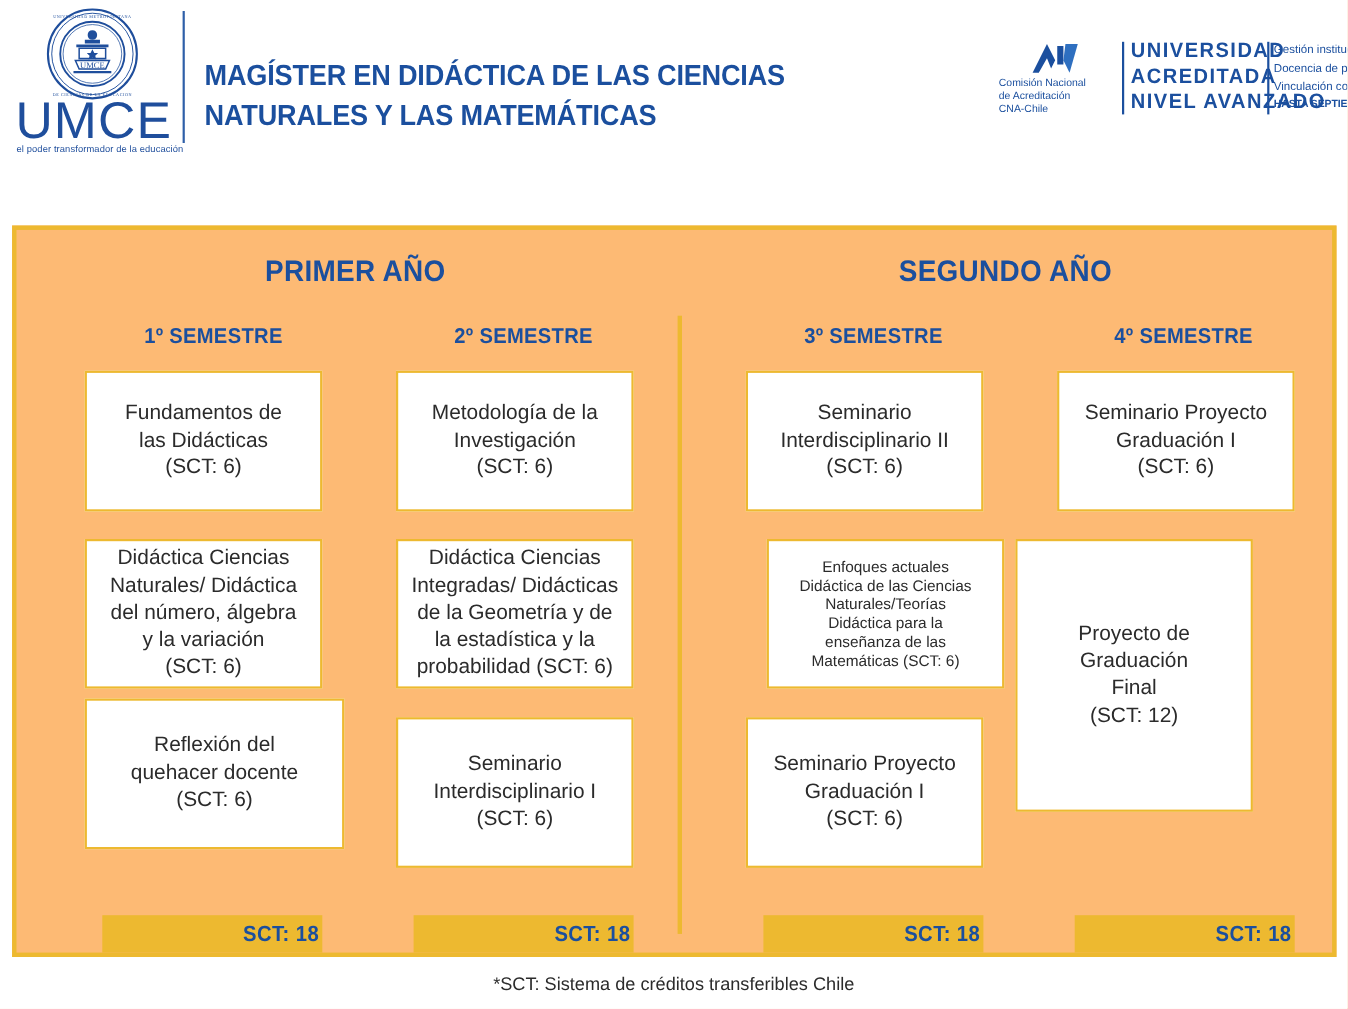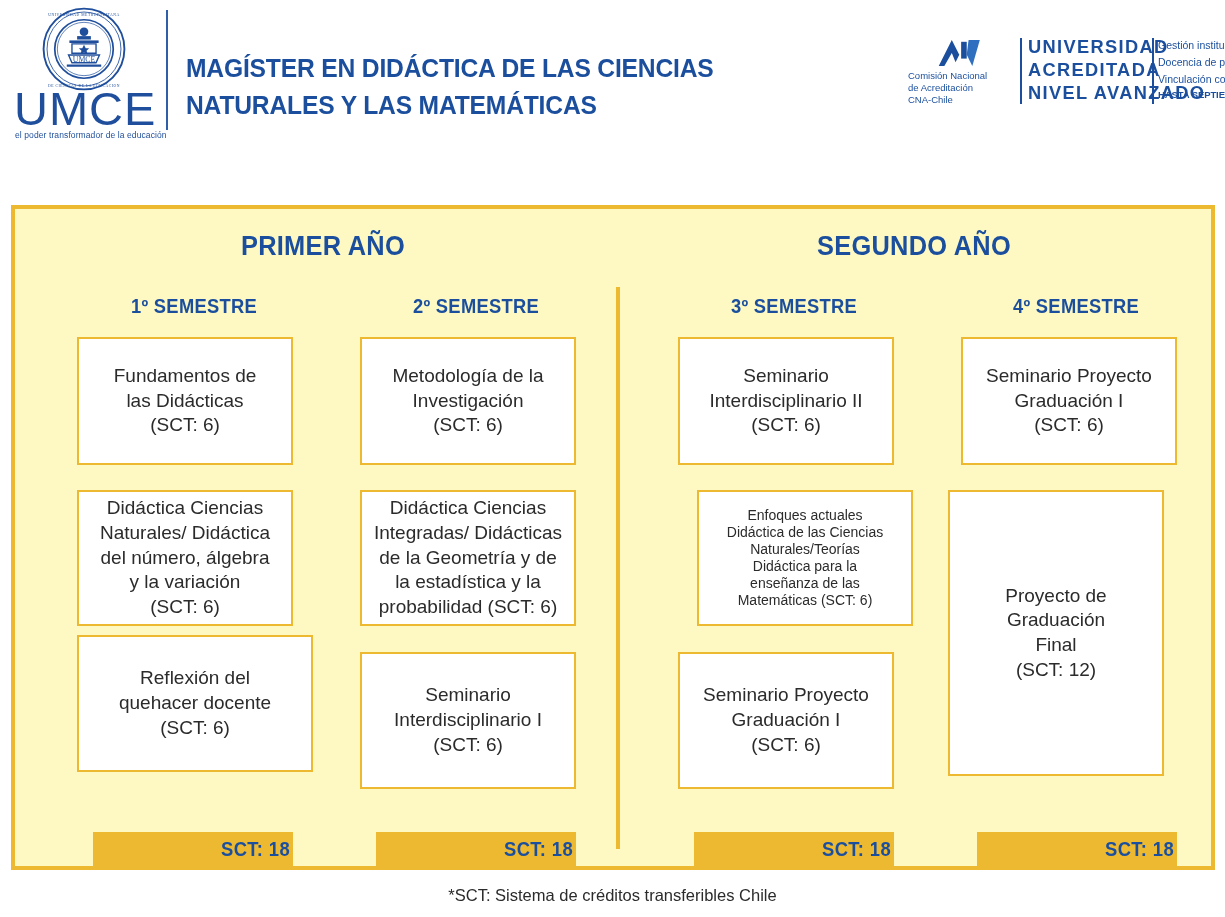--- a/index.html
+++ b/index.html
@@ -144,21 +144,21 @@
     font-family: "Liberation Sans Narrow", "Liberation Sans", sans-serif;
   }
 
   
   .frame {
     position: absolute;
     left: 11px; top: 205px;
     width: 1204px;
     height: 665px;
     border: 4px solid #EDB930;
-    background: #fef9c3;
+    background: #fdba74;
   }
   .year-divider {
     position: absolute;
     left: 601px; top: 78px;
     width: 4px;
     height: 562px;
     background: #EDB930;
   }
 
   .year-title {
@@ -360,21 +360,21 @@
       <span>Seminario Proyecto
 Graduación I
 (SCT: 6)</span>
     </div>
 
     <div class="course-box" style="left:946px; top:128px; width:216px; height:128px;">
       <span>Seminario Proyecto
 Graduación I
 (SCT: 6)</span>
     </div>
-    <div class="course-box" style="left:933px; top:281px; width:216px; height:286px;">
+    <div class="course-box" style="left:908px; top:281px; width:216px; height:248px;">
       <span>Proyecto de
 Graduación
 Final
 (SCT: 12)</span>
     </div>
 
     <div class="sct-bar" style="left:78px;  top:623px; width:200px;">
       <span>SCT: 18</span>
     </div>
     <div class="sct-bar" style="left:361px; top:623px; width:200px;">

